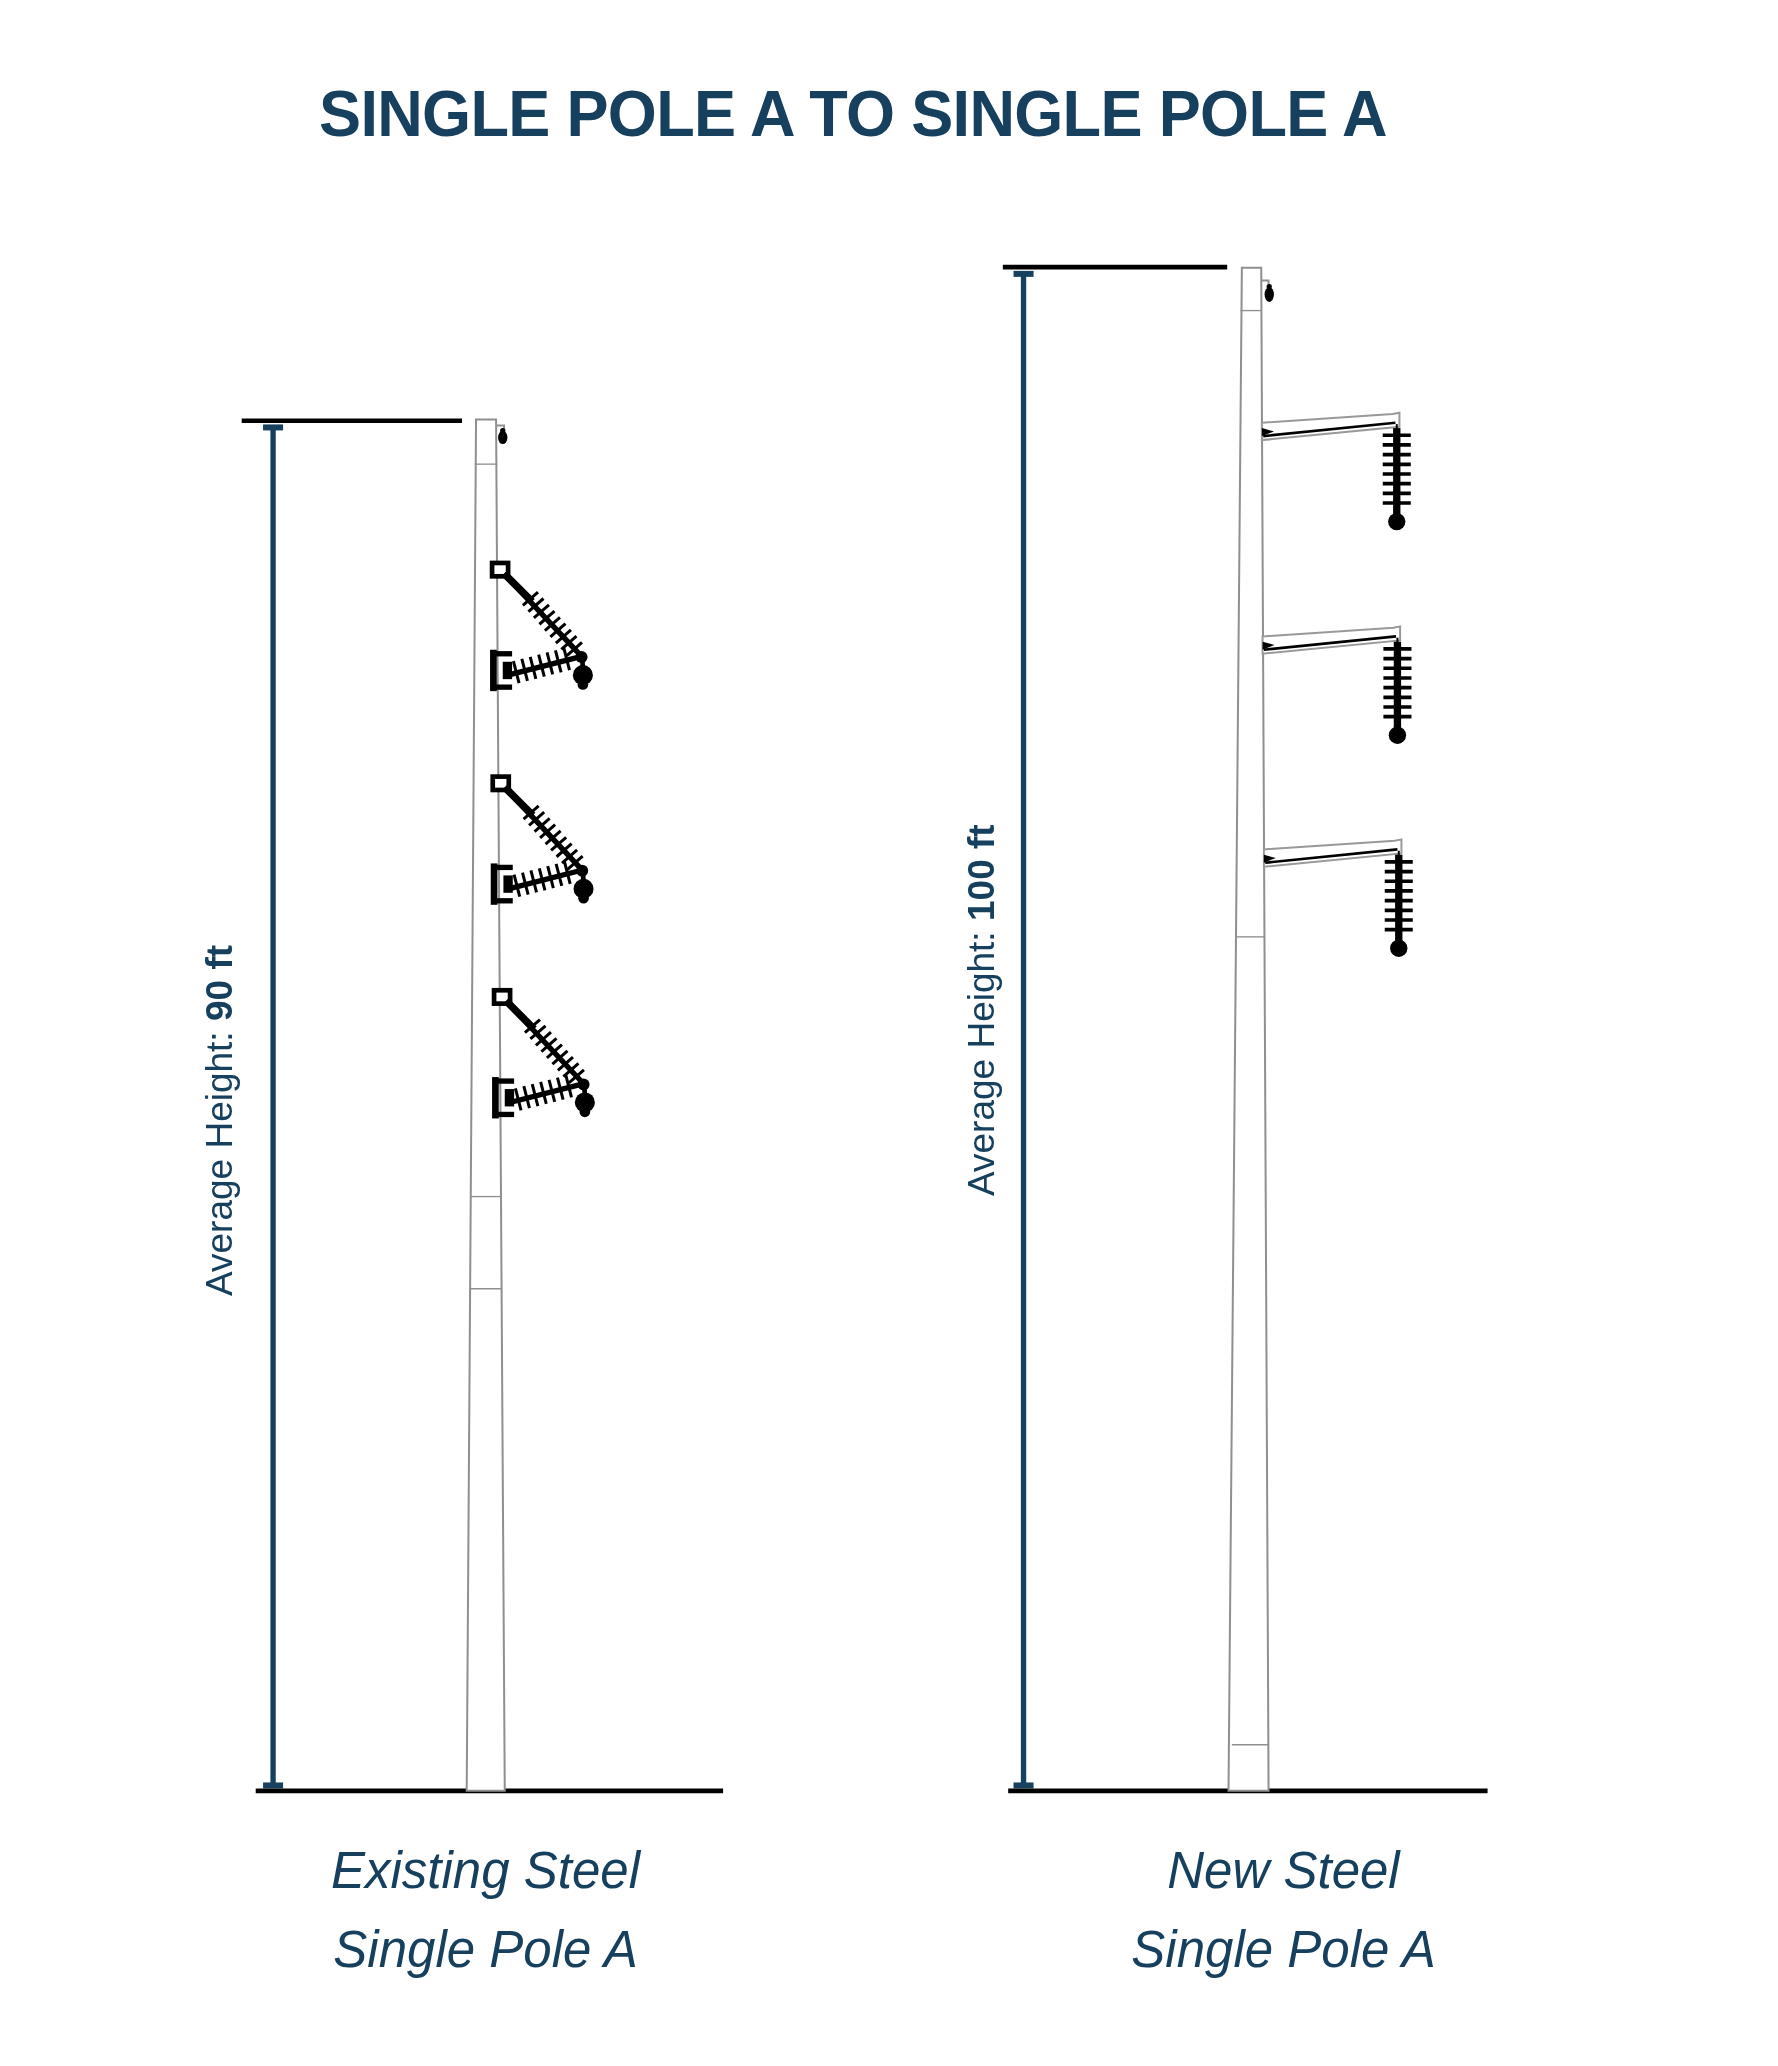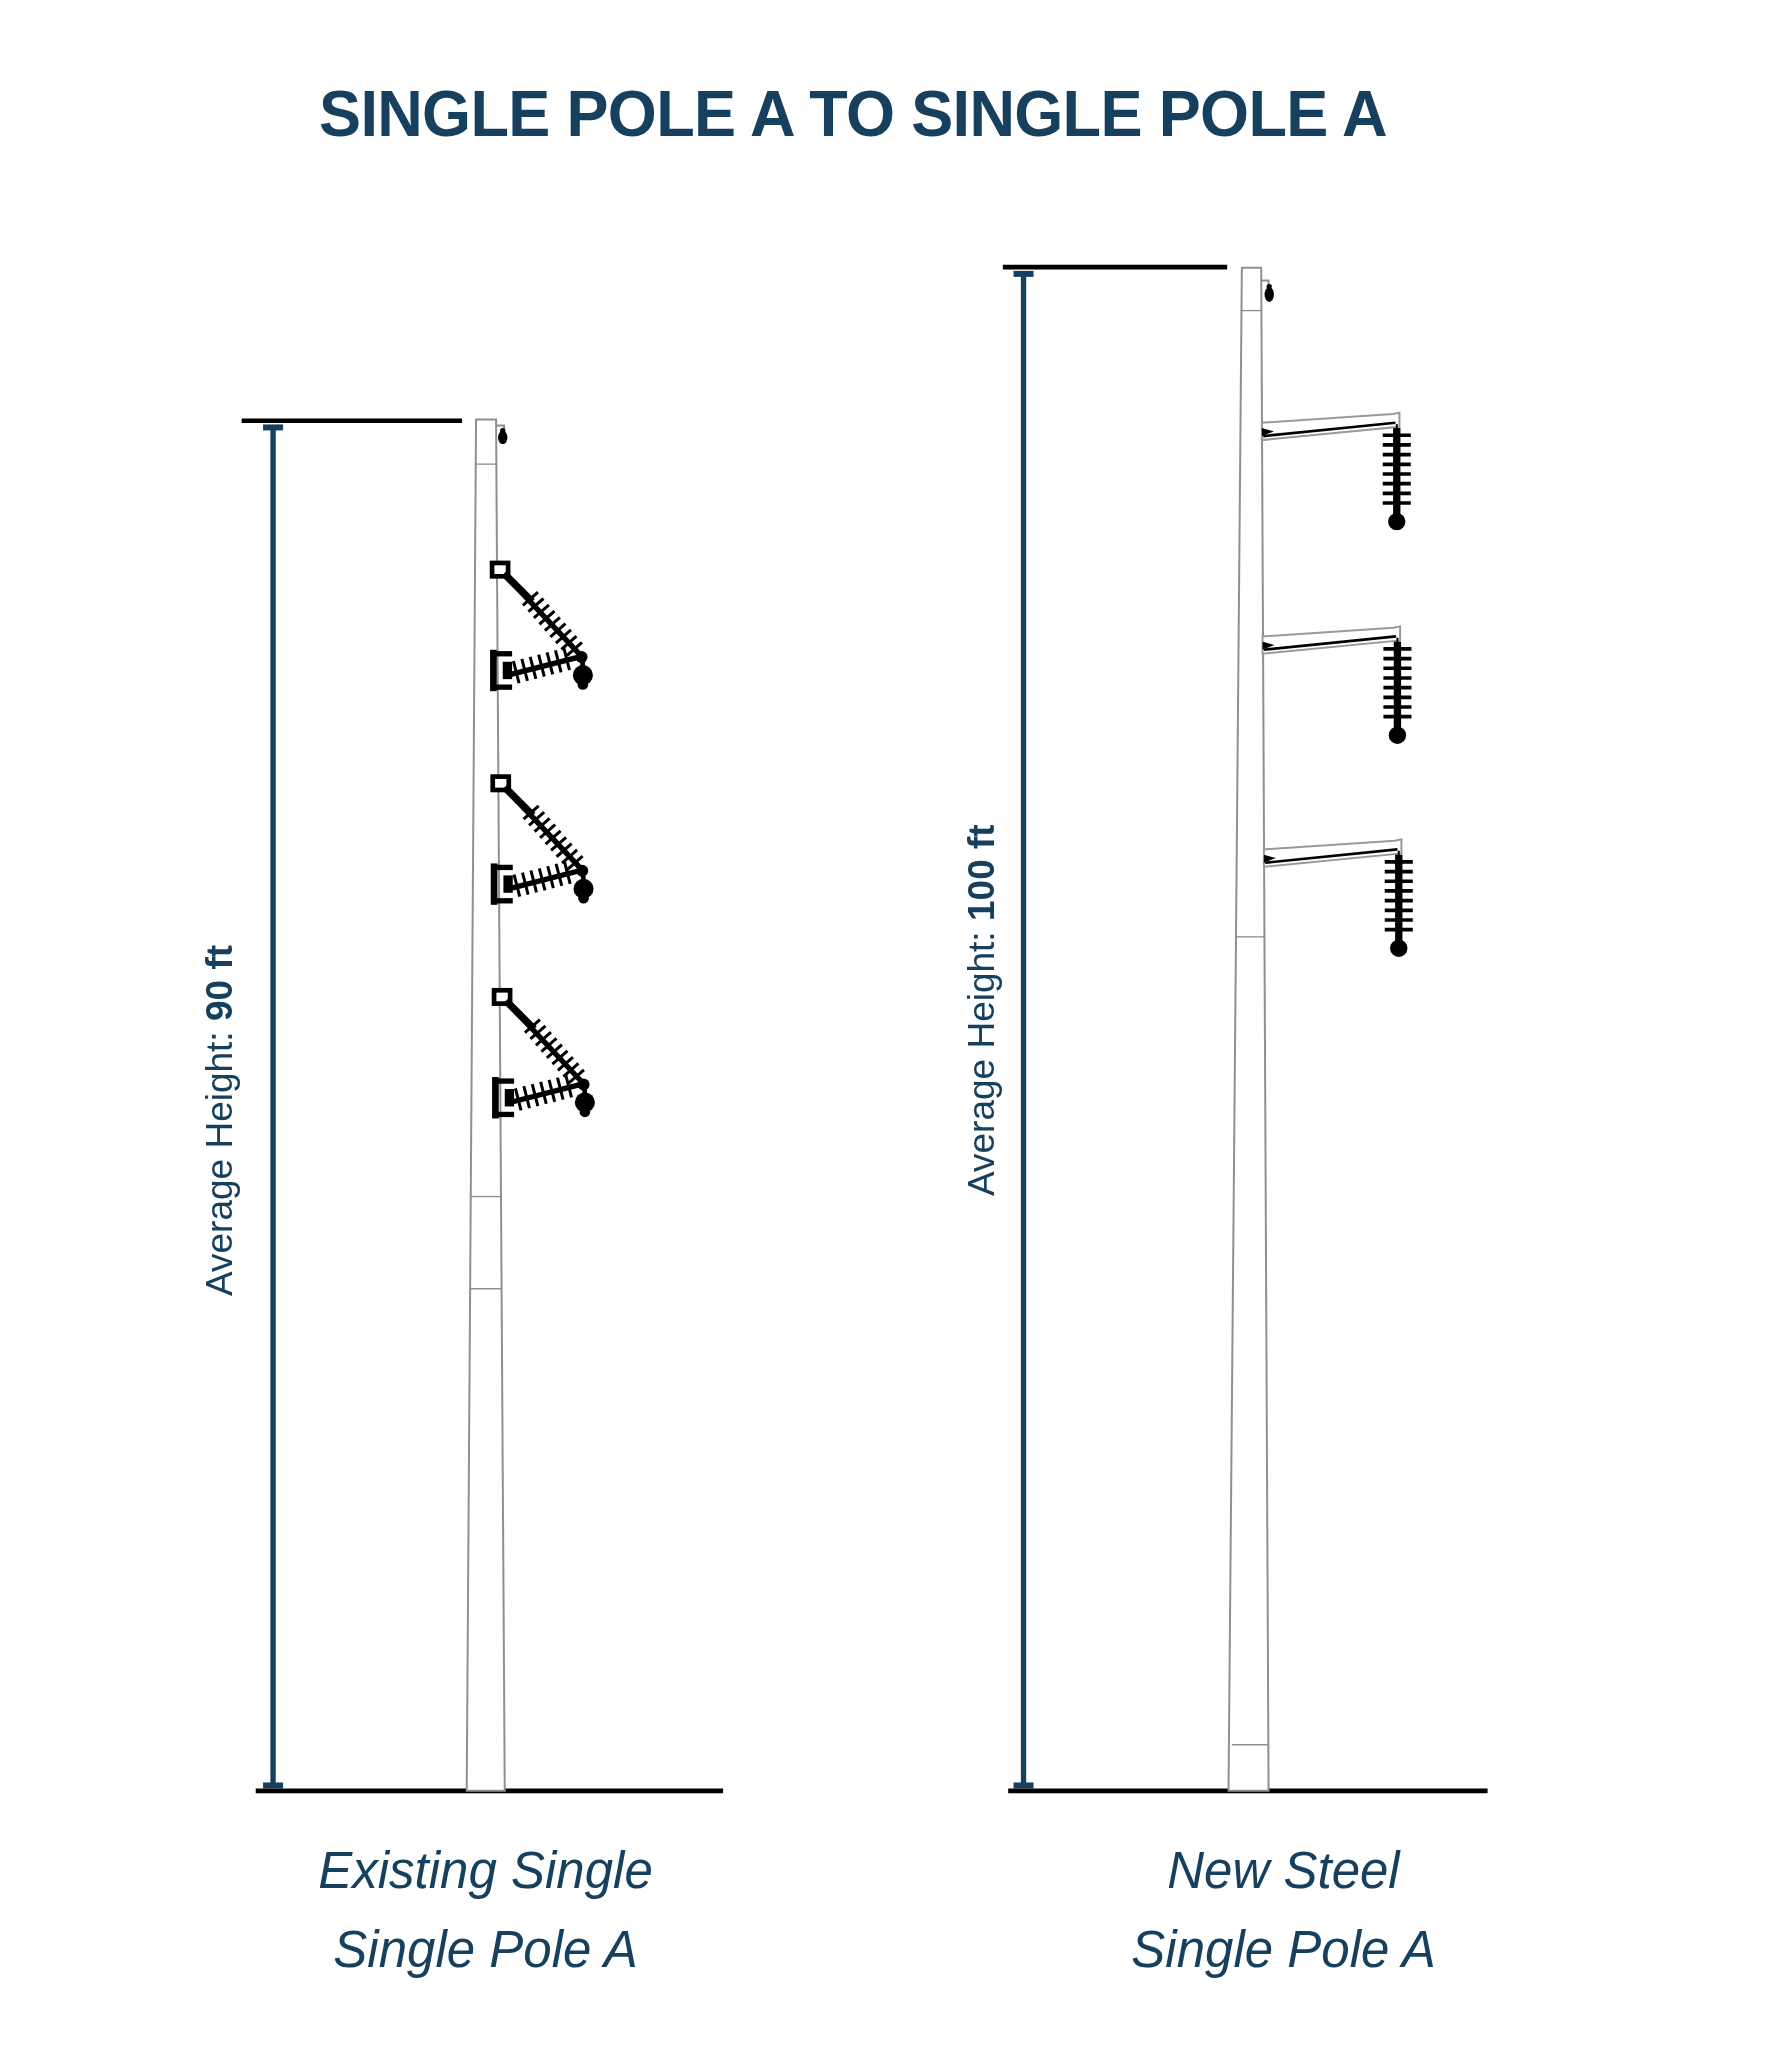--- a/index.html
+++ b/index.html
@@ -127,21 +127,21 @@
   </svg>
 
   <div class="vlabel vlabel-left">
     <span>Average Height:</span><b>90 ft</b>
   </div>
   <div class="vlabel vlabel-right">
     <span>Average Height:</span><b>100 ft</b>
   </div>
 
   <div class="caption caption-left">
-    <div>Existing Single</div>
+    <div>Existing Steel</div>
     <div>Single Pole A</div>
   </div>
   <div class="caption caption-right">
     <div>New Steel</div>
     <div>Single Pole A</div>
   </div>
 
 </div>
 
 

